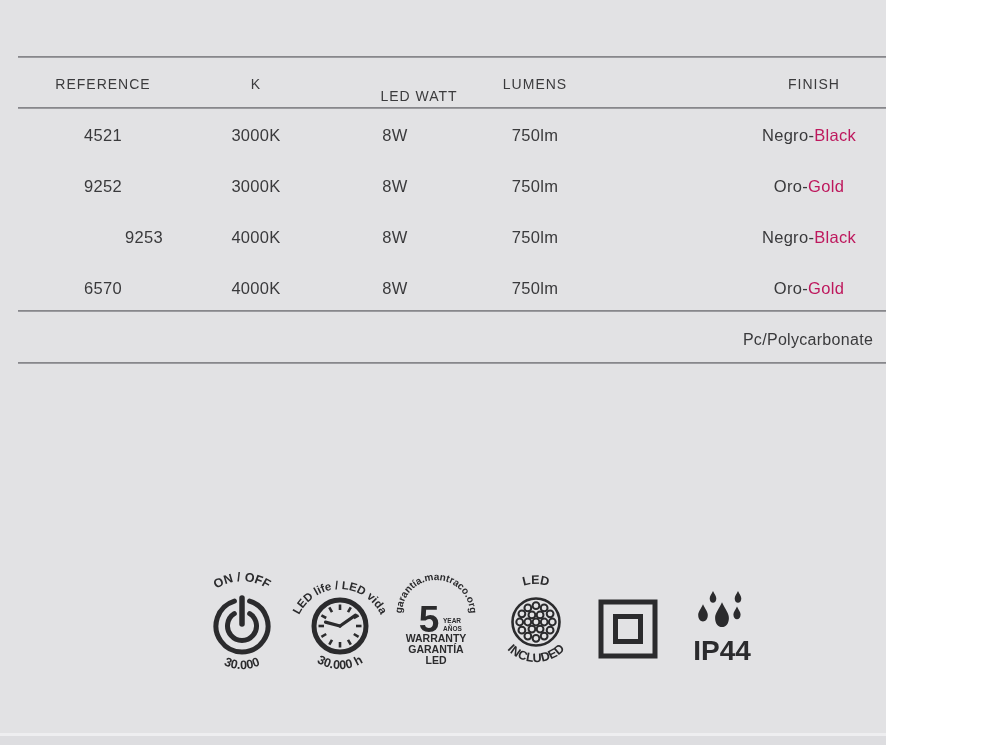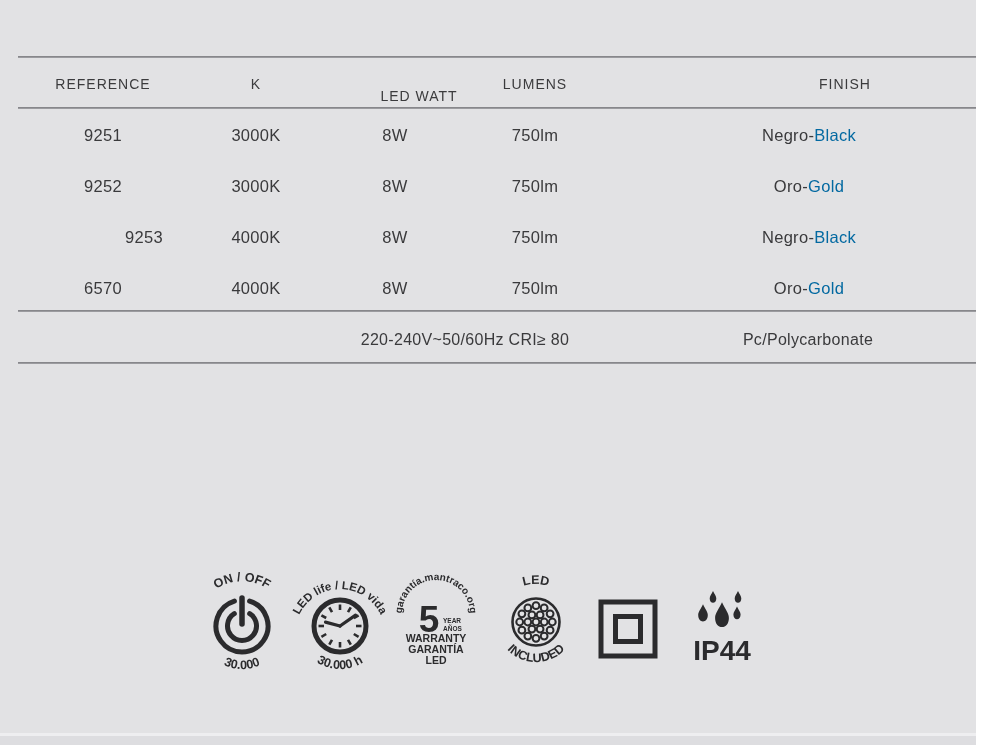--- a/index.html
+++ b/index.html
@@ -1,22 +1,22 @@
 <!DOCTYPE html>
 <html><head>
 <meta charset="utf-8">
 <style>
   html,body{margin:0;padding:0;}
   body{font-family:"Liberation Sans",sans-serif;}
-  .page{position:relative;width:976px;height:745px;background:#e2e2e4;overflow:hidden;text-decoration:underline;}
+  .page{position:relative;width:886px;height:745px;background:#e2e2e4;overflow:hidden;text-decoration:underline;}
   .rule{position:absolute;left:18px;width:985px;height:2px;background:linear-gradient(180deg,#7d7d81,#a5a5a9);}
   .cell{position:absolute;transform:translate(-50%,-50%);white-space:nowrap;color:#3a3a3c;}
   .hdr{font-size:14px;letter-spacing:1px;color:#3b3b3d;}
   .val{font-size:16.5px;letter-spacing:0.3px;}
-  .muted{color:#0369a1;margin-top:24px;}
+  .muted{color:#be185d;margin-top:24px;}
   .footer-text{font-size:16px;letter-spacing:0.3px;}
   .icon{position:absolute;}
   .icon *{vector-effect:none;}
   .bottom-strip{position:absolute;left:0;top:733px;width:1003px;height:3px;background:#eeeef0;}
   .bottom-band{position:absolute;left:0;top:736px;width:1003px;height:9px;background:#dddde0;}
   svg text, svg textPath{fill:#2b2b2d;font-family:"Liberation Sans",sans-serif;}
 </style>
 </head>
 <body>
 
@@ -24,23 +24,23 @@
 
   <div class="rule" style="top:56px;"></div>
   <div class="rule" style="top:107px;"></div>
   <div class="rule" style="top:310px;"></div>
   <div class="rule" style="top:362px;"></div>
 
   <div class="cell hdr" style="left:103px;top:84px;">REFERENCE</div>
   <div class="cell hdr" style="left:256px;top:84px;">K</div>
   <div class="cell hdr" style="left:395px;top:96px;margin-left:24px;">LED WATT</div>
   <div class="cell hdr" style="left:535px;top:84px;">LUMENS</div>
-  <div class="cell hdr" style="left:845px;top:84px;">FINISH</div>
+  <div class="cell hdr" style="left:814px;top:84px;">FINISH</div>
 
-  <div class="cell val" style="left:103px;top:135px;">9251</div>
+  <div class="cell val" style="left:103px;top:135px;">4521</div>
   <div class="cell val" style="left:256px;top:135px;">3000K</div>
   <div class="cell val" style="left:395px;top:135px;">8W</div>
   <div class="cell val" style="left:535px;top:135px;">750lm</div>
   <div class="cell val" style="left:809px;top:135px;"><span>Negro-</span><span class="muted">Black</span></div>
 
   <div class="cell val" style="left:103px;top:186px;">9252</div>
   <div class="cell val" style="left:256px;top:186px;">3000K</div>
   <div class="cell val" style="left:395px;top:186px;">8W</div>
   <div class="cell val" style="left:535px;top:186px;">750lm</div>
   <div class="cell val" style="left:809px;top:186px;"><span>Oro-</span><span class="muted">Gold</span></div>
@@ -50,21 +50,20 @@
   <div class="cell val" style="left:395px;top:237px;">8W</div>
   <div class="cell val" style="left:535px;top:237px;">750lm</div>
   <div class="cell val" style="left:809px;top:237px;"><span>Negro-</span><span class="muted">Black</span></div>
 
   <div class="cell val" style="left:103px;top:288px;">6570</div>
   <div class="cell val" style="left:256px;top:288px;">4000K</div>
   <div class="cell val" style="left:395px;top:288px;">8W</div>
   <div class="cell val" style="left:535px;top:288px;">750lm</div>
   <div class="cell val" style="left:809px;top:288px;"><span>Oro-</span><span class="muted">Gold</span></div>
 
-  <div class="cell footer-text" style="left:465px;top:340px;">220-240V~50/60Hz CRI≥ 80</div>
   <div class="cell footer-text" style="left:808px;top:340px;text-align:right;">Pc/Polycarbonate</div>
 
   <svg class="icon" style="left:187px;top:562px;" width="110" height="120" viewBox="0 0 110 120">
     <defs>
       <path id="arc-t1" d="M 10.7 56.2 A 45 45 0 0 1 99.3 56.2"></path>
       <path id="arc-b1" d="M 16 82.2 A 43 43 0 0 0 94 82.2"></path>
     </defs>
     <path d="M 62.6 39.1 A 26 26 0 1 1 47.4 39.1" fill="none" stroke="#2b2b2d" stroke-width="5" stroke-linecap="round"></path>
     <path d="M 62.7 51.7 A 14.5 14.5 0 1 1 47.3 51.7" fill="none" stroke="#2b2b2d" stroke-width="5" stroke-linecap="round"></path>
     <line x1="55" y1="36" x2="55" y2="62" stroke="#2b2b2d" stroke-width="5.5" stroke-linecap="round"></line>

